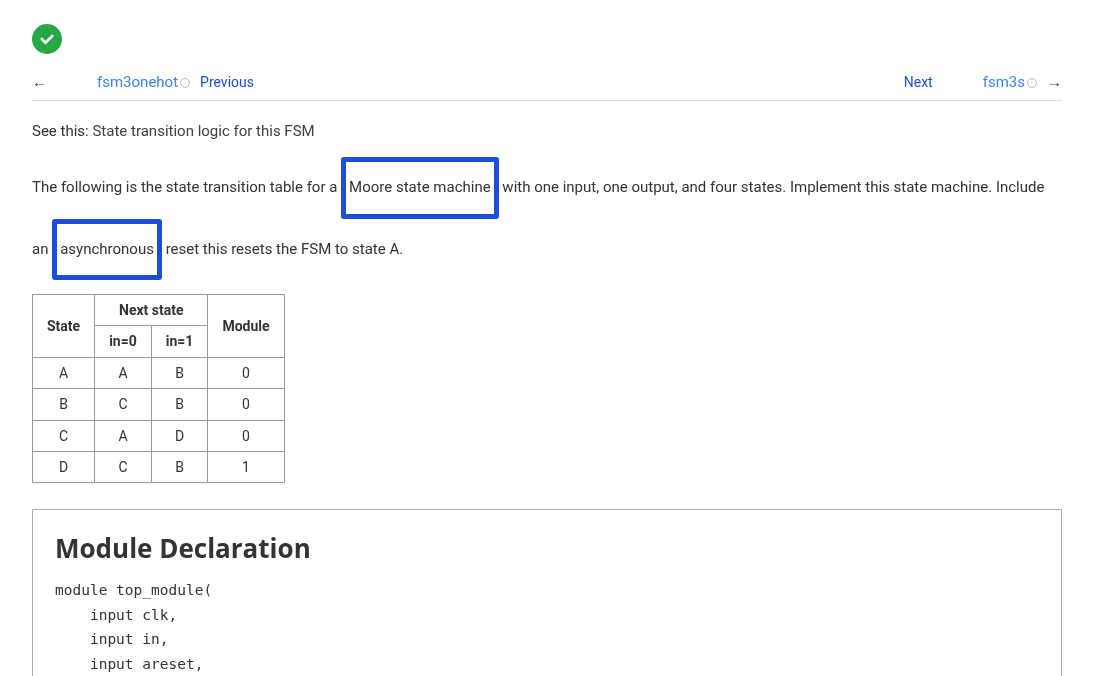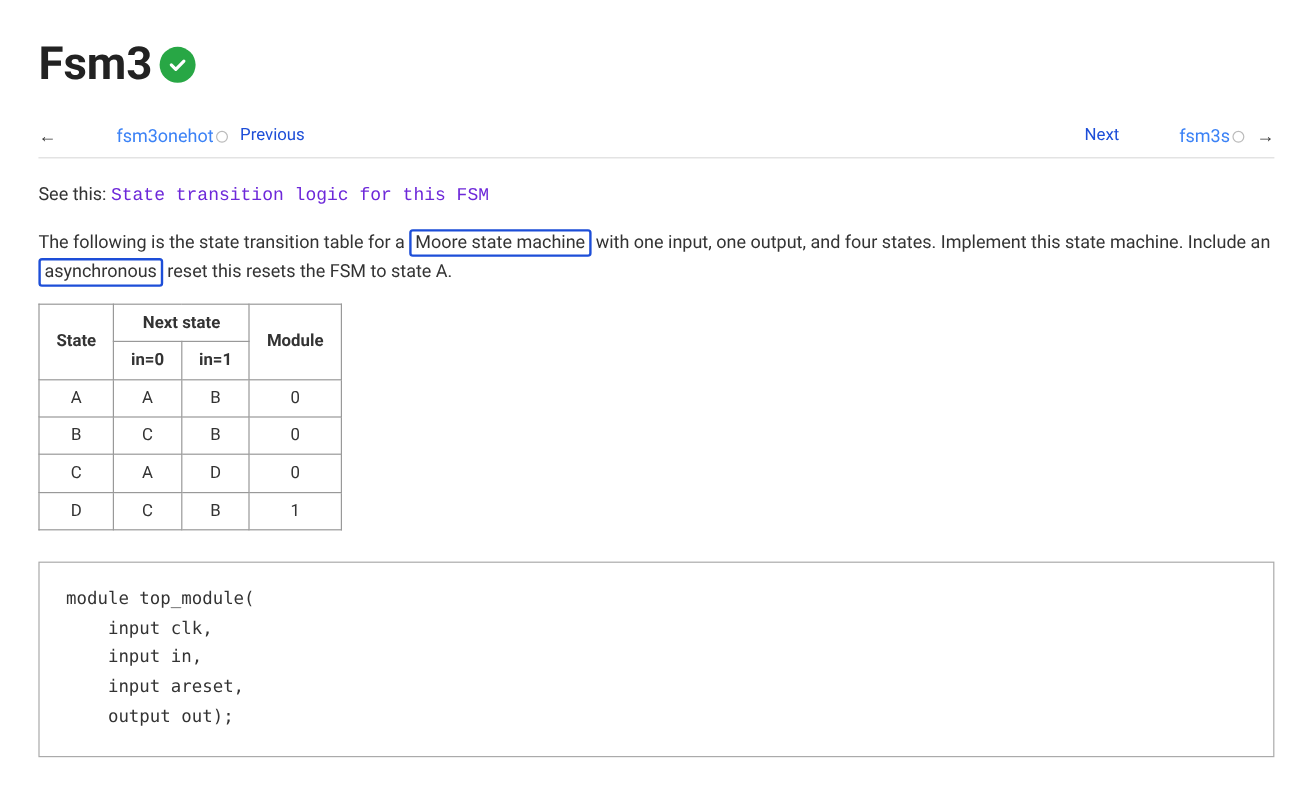--- a/index.html
+++ b/index.html
@@ -51,25 +51,25 @@
   .nav-link { color: #3b82f6; text-decoration: none; margin-left: 40px; }
   .nav-label { color: #1d4ed8; font-size: 14px; }
   .nav-arrow { color: #333; font-weight: bold; }
   .status-dot {
     width: 10px; height: 10px; border-radius: 50%;
     border: 1.5px solid #bbb; display: inline-block;
     vertical-align: middle; margin-left: 2px;
   }
   p { margin: 14px 0; color: #333; }
   .see-also { margin-top: 18px; }
-  a.inline-link { color: #6d28d9; text-decoration: none; font-family: Liberation Mono, monospace; }
+  a.inline-link { color: #404040; text-decoration: none; }
   .hl {
-    border: 2px solid #1d4ed8;
+    border: 5px solid #1d4ed8;
     border-radius: 3px;
-    padding: 0 3px;
+    padding: 16px 3px;
     display: inline-block;
     line-height: 1.3;
   }
   table.state-table {
     border-collapse: collapse;
     margin-top: 4px;
     font-size: 14px;
   }
   table.state-table th, table.state-table td {
     border: 1px solid #999;
@@ -95,21 +95,20 @@
     line-height: 1.7;
     margin: 0;
     white-space: pre;
     color: #333;
   }
 </style>
 </head>
 <body>
 
 <div class="title-row">
-  <h1>Fsm3</h1>
   <span class="check-badge">
     <svg viewBox="0 0 24 24" fill="none" stroke="#fff" stroke-width="3.5" stroke-linecap="round" stroke-linejoin="round">
         <polyline points="5 12 10 17 19 8"></polyline>
       </svg>
   </span>
 </div>
 
 <div class="nav-bar">
   <div class="nav-left">
     <span class="nav-arrow">←</span>
@@ -165,18 +164,19 @@
     <tr>
       <td>D</td>
       <td>C</td>
       <td>B</td>
       <td>1</td>
     </tr>
   </tbody>
 </table>
 
 <div class="module-box">
+  <h2>Module Declaration</h2>
   <pre class="code">module top_module(
     input clk,
     input in,
     input areset,
     output out);</pre>
 </div>
 
 </body></html>

